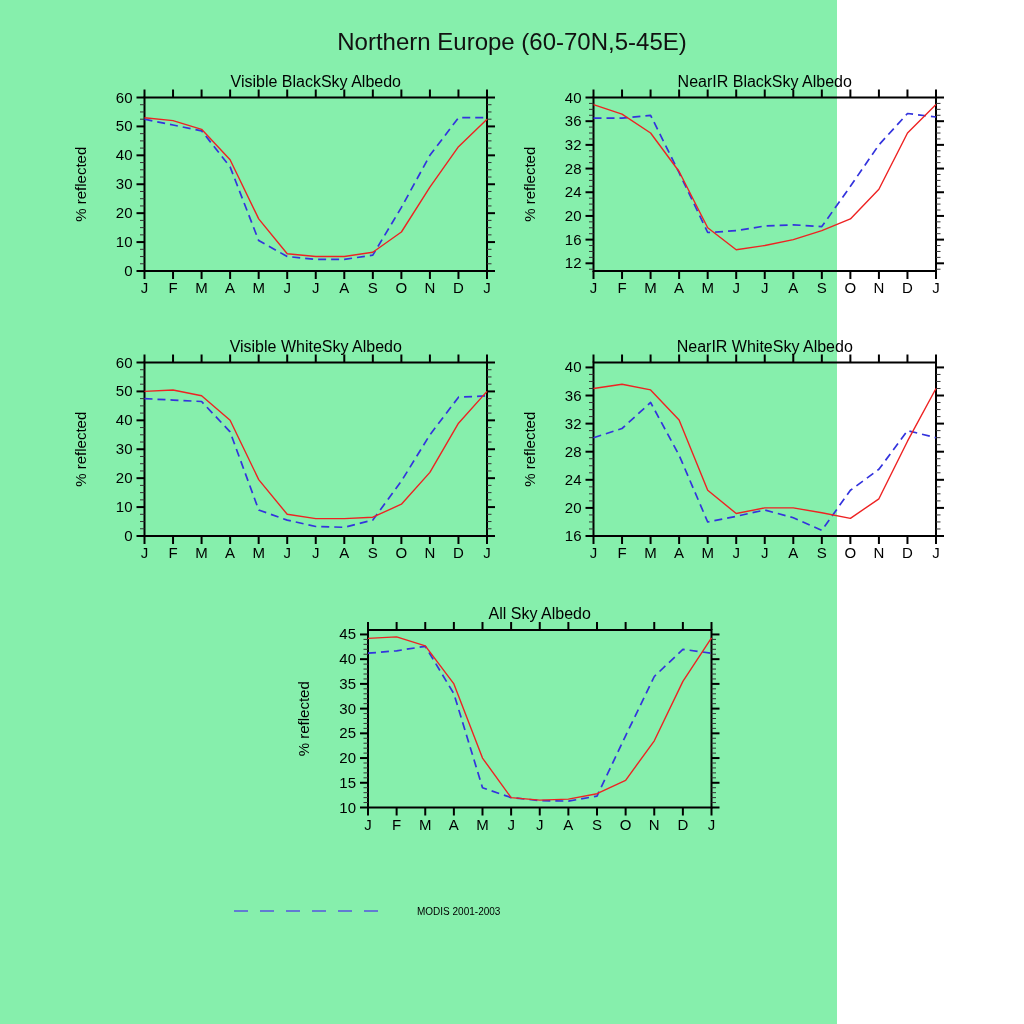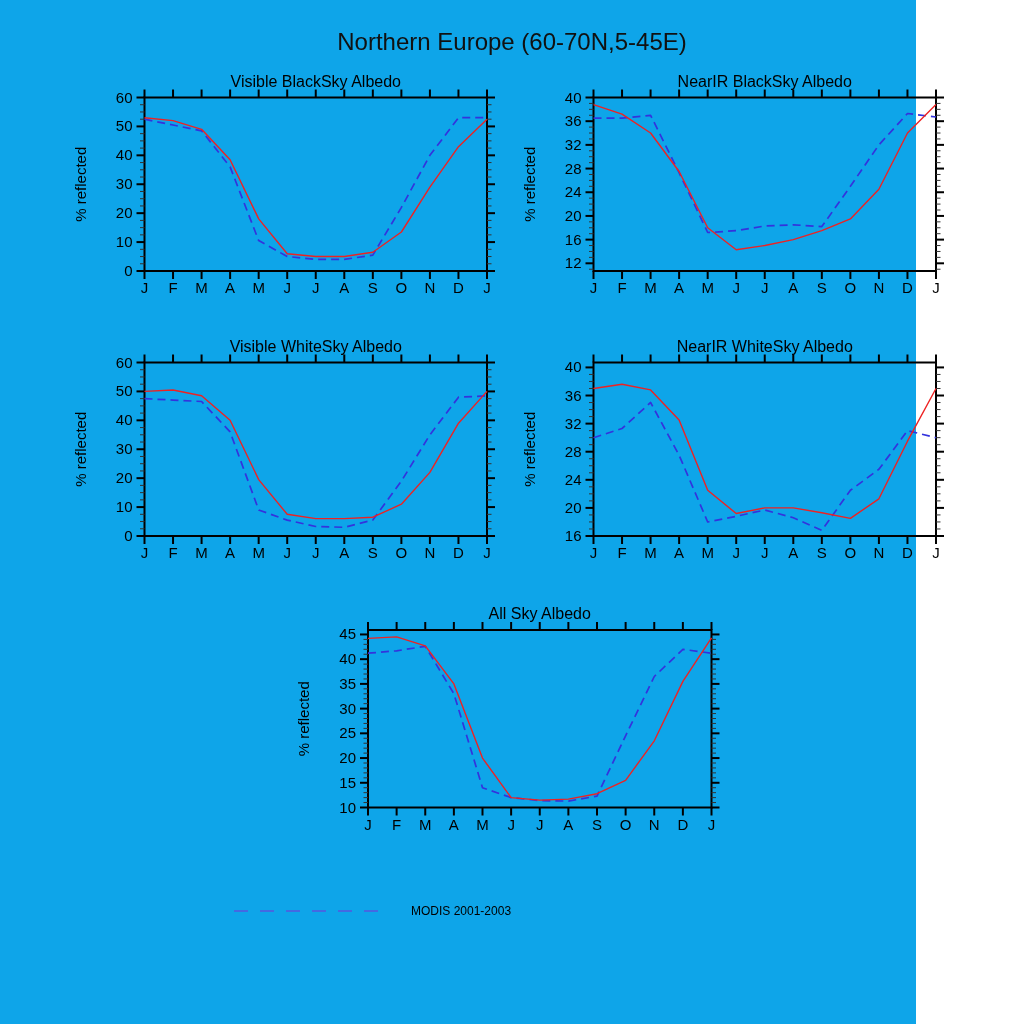--- a/index.html
+++ b/index.html
@@ -1,24 +1,24 @@
 <!DOCTYPE html>
 <html><head>
 <meta charset="utf-8">
 <style>
   html,body{margin:0;padding:0;background:#fff;}
   body{width:1024px;height:1024px;position:relative;overflow:hidden;
        font-family:"Liberation Sans", sans-serif;color:#000;}
-  .canvas{position:absolute;left:0;top:0;width:916px;height:1024px;background:#0ea5e9;}
+  .canvas{position:absolute;left:0;top:0;width:837px;height:1024px;background:#86efac;}
   .main-title{position:absolute;left:0;top:28px;width:1024px;text-align:center;
               font-size:24px;letter-spacing:0px;color:#111;}
   #charts{position:absolute;left:0;top:0;}
   .legend-row{position:absolute;left:233px;display:flex;align-items:center;height:16px;}
   .legend-row .sample{width:146px;height:16px;flex:0 0 auto;}
-  .legend-row .lab{margin-left:10px;font-size:12px;white-space:nowrap;color:#000;padding-left:22px;}
+  .legend-row .lab{margin-left:16px;font-size:10px;white-space:nowrap;color:#000;padding-left:22px;}
   text{fill:#000;}
 </style>
 </head>
 <body>
 
 <div class="canvas">
 
   <div class="main-title">Northern Europe (60-70N,5-45E)</div>
 
   <svg id="charts" width="1024" height="1024" viewBox="0 0 1024 1024">

